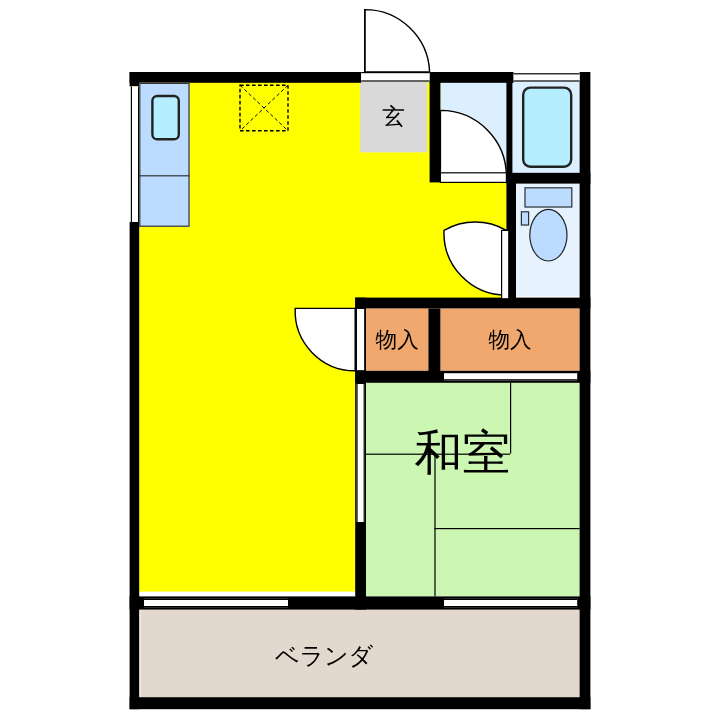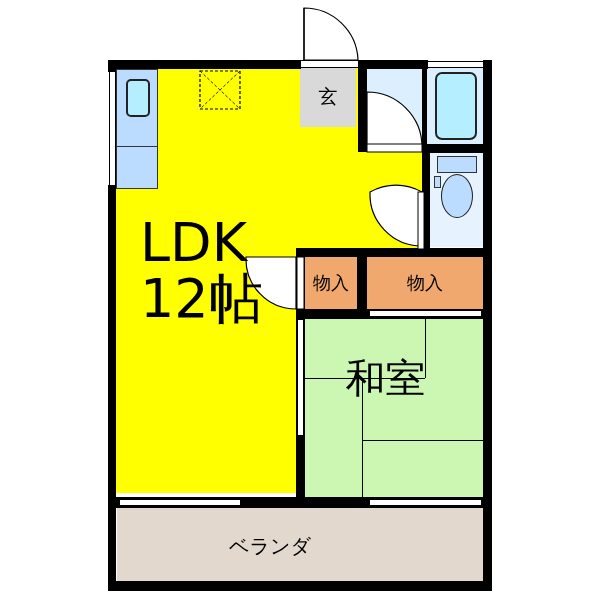--- a/index.html
+++ b/index.html
@@ -83,24 +83,20 @@
     <rect x="418" y="192" width="6" height="57" fill="#fff" stroke="#000" stroke-width="1"></rect>
 
     <path d="M296 257 L246 257 A 50 50 0 0 0 296 309 Z" fill="#fff" stroke="#000" stroke-width="1.2"></path>
     <rect x="297" y="257" width="7" height="52" fill="#fff" stroke="#000" stroke-width="1"></rect>
 
     <rect x="200" y="71" width="40" height="38" fill="none" stroke="#000" stroke-width="1.2" stroke-dasharray="3,2"></rect>
     <line x1="200" y1="71" x2="240" y2="109" stroke="#000" stroke-width="0.8" stroke-dasharray="3,2"></line>
     <line x1="240" y1="71" x2="200" y2="109" stroke="#000" stroke-width="0.8" stroke-dasharray="3,2"></line>
   </svg>
 
-  <div class="room-label" style="left:140px;top:215px;font-size:54px;line-height:56px;text-align:left;">
-    <div>LDK</div>
-    <div>12帖</div>
-  </div>
 
   <div class="room-label" style="left:300px;top:84px;width:56px;font-size:19px;">玄</div>
 
   <div class="room-label" style="left:305px;top:271px;width:52px;font-size:18px;">物入</div>
   <div class="room-label" style="left:367px;top:271px;width:116px;font-size:18px;">物入</div>
 
   <div class="room-label" style="left:305px;top:356px;width:161px;font-size:40px;line-height:44px;">
     <div>和室</div>
   </div>
 

